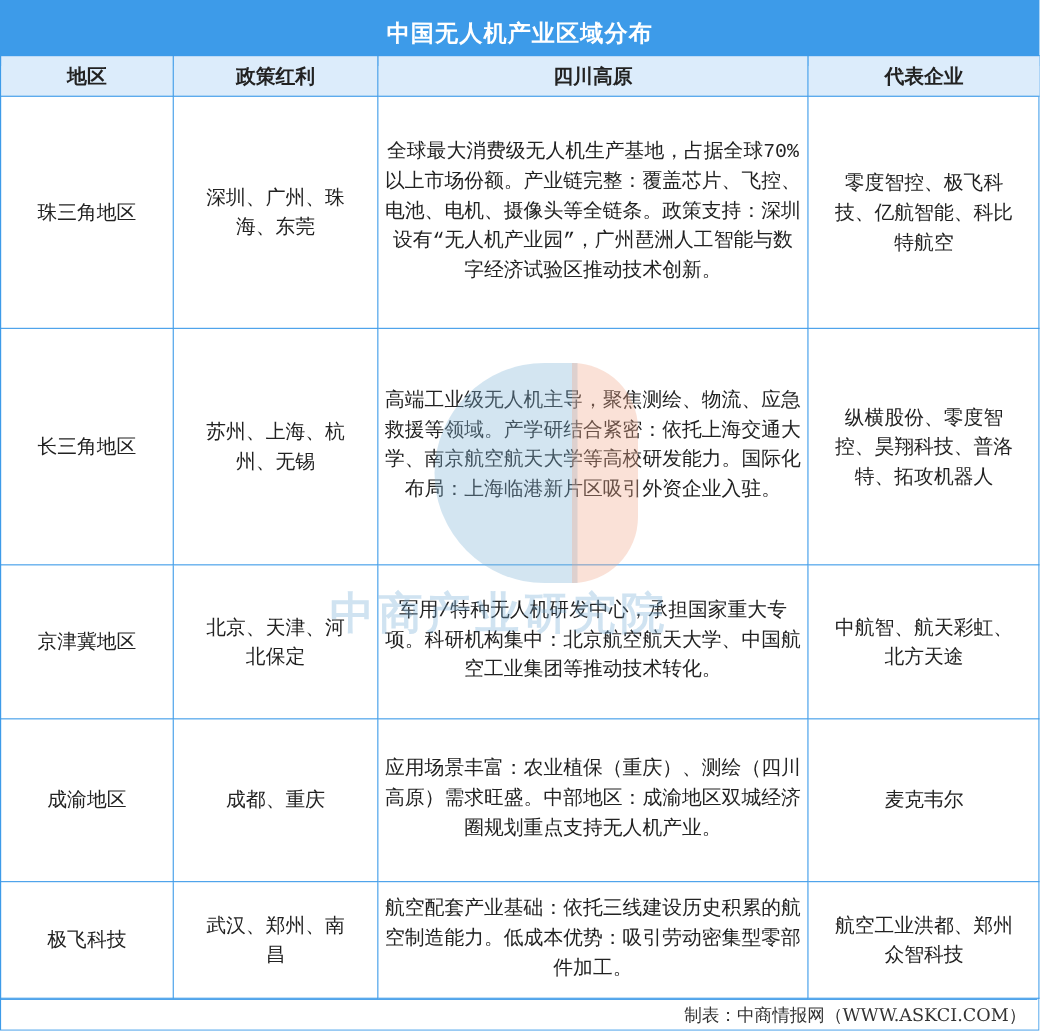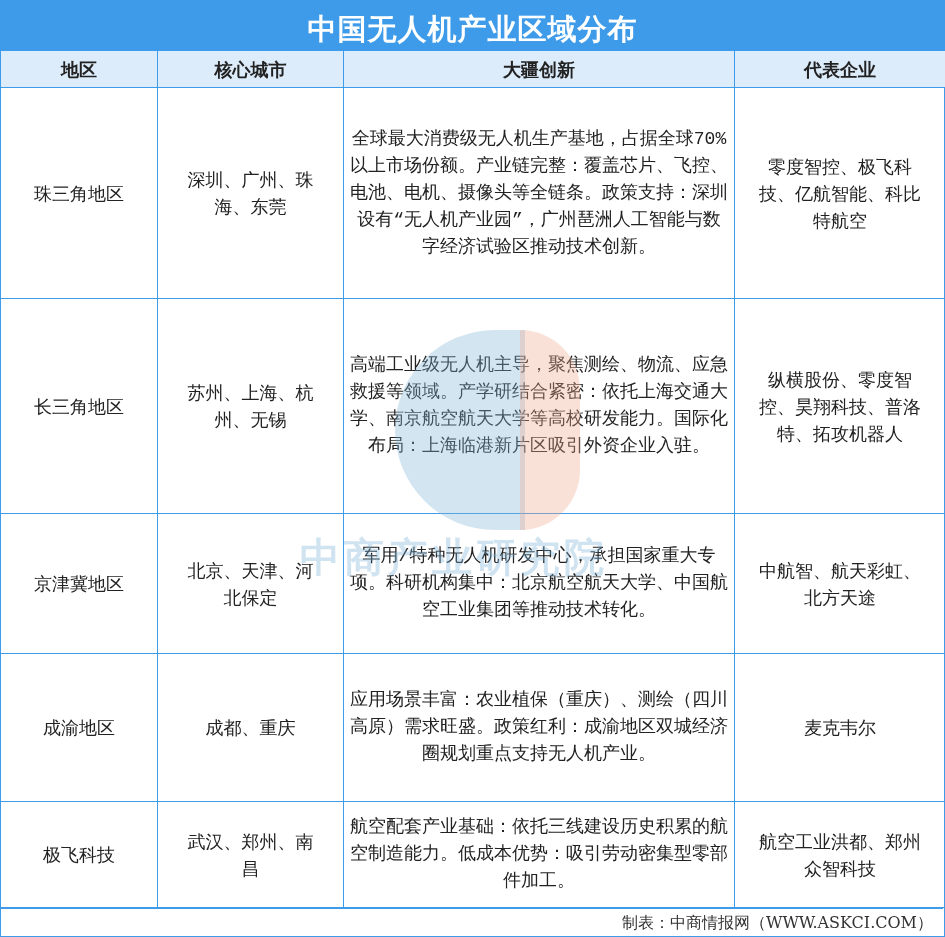--- a/index.html
+++ b/index.html
@@ -3,21 +3,21 @@
 <meta charset="utf-8">
 <style>
   html, body { margin: 0; padding: 0; background: #ffffff; }
   body { width: 945px; height: 937px; position: relative; overflow: hidden;
          font-family: "DejaVu Serif", "Liberation Serif", serif; color: #222; }
   .frame { position: absolute; left: 0; top: 0; width: 943px; height: 935px;
            border: 1px solid #3d9be9; }
   .title-bar { position: absolute; left: 0; top: 0; width: 945px; height: 60px;
                background: #3d9be9; color: #ffffff; display: flex;
                align-items: center; justify-content: center;
-               font-size: 29px; font-weight: bold; letter-spacing: 1px; }
+               font-size: 21px; font-weight: bold; letter-spacing: 1px; }
   table { position: absolute; left: 0; top: 50px; width: 945px;
           border-collapse: collapse; table-layout: fixed; }
   td, th { border: 1px solid #3d9be9; padding: 0 22px; text-align: center;
            vertical-align: middle; font-size: 18px; line-height: 27px;
            font-weight: normal; word-break: break-all; }
   th { background: #dcecfb; font-weight: bold; font-size: 18px; height: 36px; }
   .r1 td { height: 210px; }
   .r2 td { height: 214px; }
   .r3 td { height: 139px; }
   .r4 td { height: 147px; }
@@ -46,22 +46,22 @@
 <table>
   <colgroup>
     <col style="width:157px">
       <col style="width:186px">
       <col style="width:391px">
       <col style="width:211px">
   </colgroup>
   <thead>
     <tr>
       <th>地区</th>
-      <th>核心城市</th>
-      <th>大疆创新</th>
+      <th>政策红利</th>
+      <th>四川高原</th>
       <th>代表企业</th>
     </tr>
   </thead>
   <tbody>
     <tr class="r1">
       <td>珠三角地区</td>
       <td>深圳、广州、珠海、东莞</td>
       <td class="feat">全球最大消费级无人机生产基地，占据全球70%以上市场份额。产业链完整：覆盖芯片、飞控、电池、电机、摄像头等全链条。政策支持：深圳设有“无人机产业园”，广州琶洲人工智能与数字经济试验区推动技术创新。</td>
       <td>零度智控、极飞科技、亿航智能、科比特航空</td>
     </tr>
@@ -73,21 +73,21 @@
     </tr>
     <tr class="r3">
       <td>京津冀地区</td>
       <td>北京、天津、河北保定</td>
       <td class="feat">军用/特种无人机研发中心，承担国家重大专项。科研机构集中：北京航空航天大学、中国航空工业集团等推动技术转化。</td>
       <td>中航智、航天彩虹、北方天途</td>
     </tr>
     <tr class="r4">
       <td>成渝地区</td>
       <td>成都、重庆</td>
-      <td class="feat">应用场景丰富：农业植保（重庆）、测绘（四川高原）需求旺盛。政策红利：成渝地区双城经济圈规划重点支持无人机产业。</td>
+      <td class="feat">应用场景丰富：农业植保（重庆）、测绘（四川高原）需求旺盛。中部地区：成渝地区双城经济圈规划重点支持无人机产业。</td>
       <td>麦克韦尔</td>
     </tr>
     <tr class="r5">
       <td>极飞科技</td>
       <td>武汉、郑州、南昌</td>
       <td class="feat">航空配套产业基础：依托三线建设历史积累的航空制造能力。低成本优势：吸引劳动密集型零部件加工。</td>
       <td>航空工业洪都、郑州众智科技</td>
     </tr>
   </tbody>
 </table>

